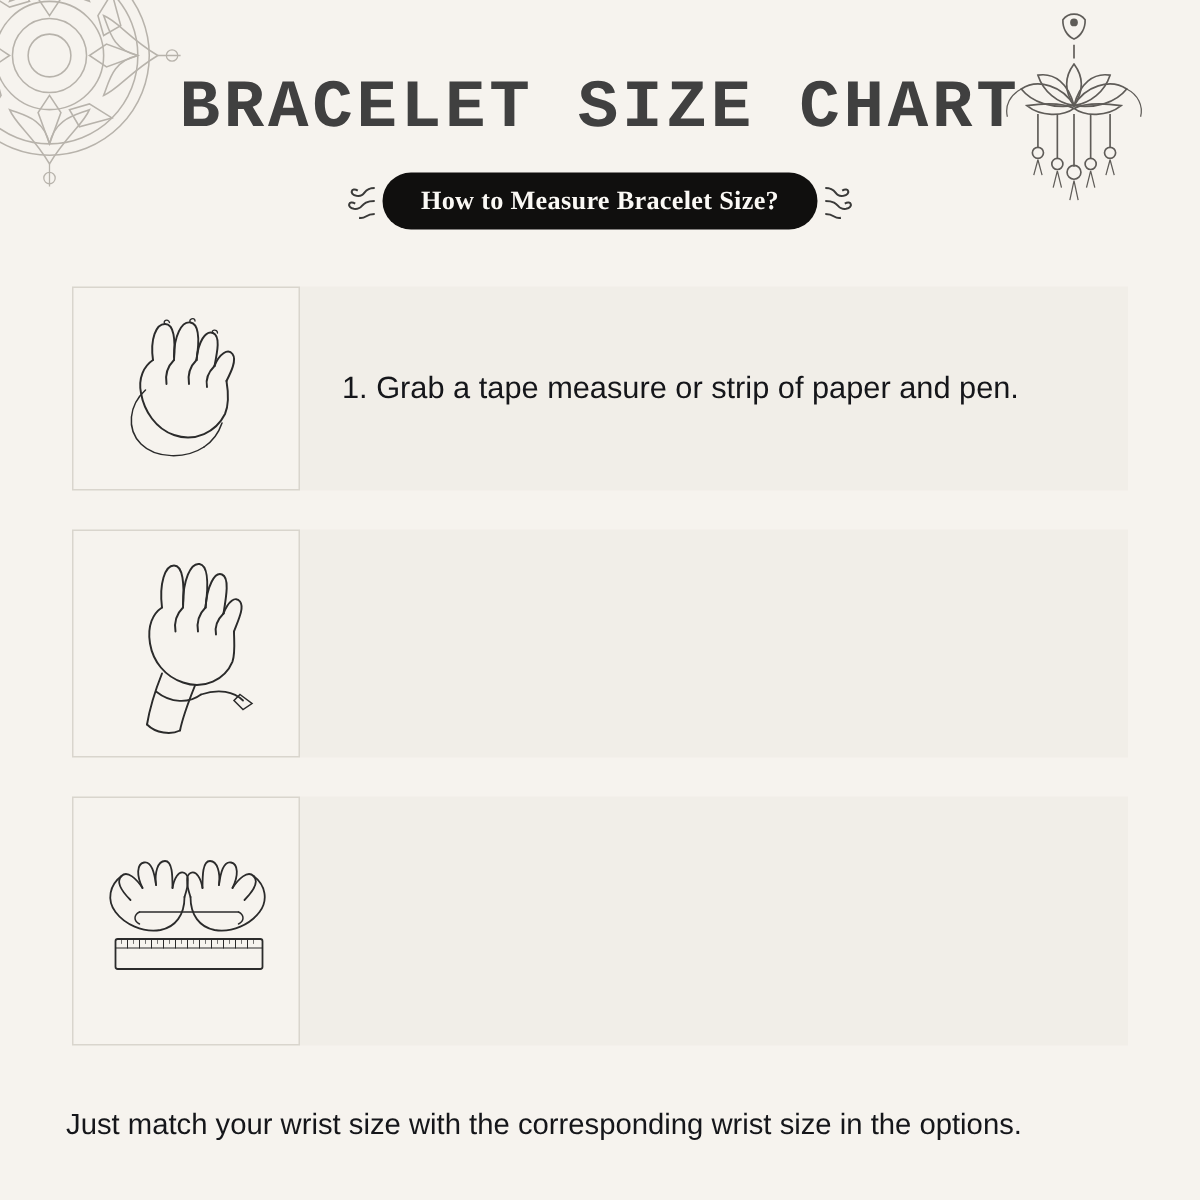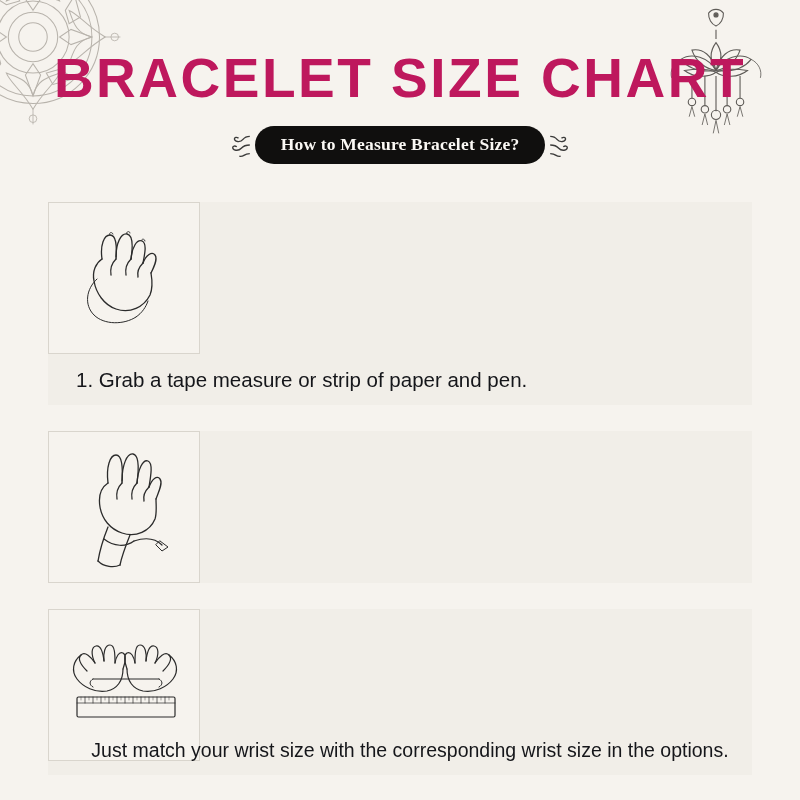--- a/index.html
+++ b/index.html
@@ -38,25 +38,25 @@
     pointer-events: none;
   }
 
   
   .header {
     position: relative;
     padding-top: 48px;
     text-align: center;
   }
   .title {
-    font-family: Liberation Sans, sans-serif;
-    font-size: 55px;
+    font-family: Liberation Mono, monospace;
+    font-size: 45px;
     letter-spacing: 2.5px;
     font-weight: 700;
-    color: #be185d;
+    color: #404040;
     margin: 0;
     line-height: 1.1;
   }
 
   .subtitle-row {
     margin-top: 17px;
     display: flex;
     align-items: center;
     justify-content: center;
   }
@@ -81,21 +81,20 @@
   .steps {
     margin-top: 38px;
     padding: 0 48px;
   }
   .step {
     display: flex;
     align-items: stretch;
     background: #f1eee8;
     margin-bottom: 26px;
     min-height: 132px;
-    flex-direction: column;
   }
   .step .thumb {
     width: 152px;
     flex: 0 0 152px;
     background: #f6f3ee;
     border: 1px solid #d9d5cd;
     box-sizing: border-box;
     display: flex;
     align-items: center;
     justify-content: center;
@@ -113,21 +112,21 @@
   .step-1 { min-height: 136px; }
   .step-2 { min-height: 152px; }
   .step-3 { min-height: 166px; }
 
   
   .footer {
     position: absolute;
     left: 0;
     right: 0;
     bottom: 38px;
-    text-align: center;
+    text-align: left;
     font-size: 19.5px;
     color: #15161a;
     padding: 0 24px;
     margin-left: 20px;
   }
 </style>
 </head>
 <body>
 
 <svg class="mandala" viewBox="0 0 200 200" fill="none" stroke="#6d665c" stroke-width="1.1">

